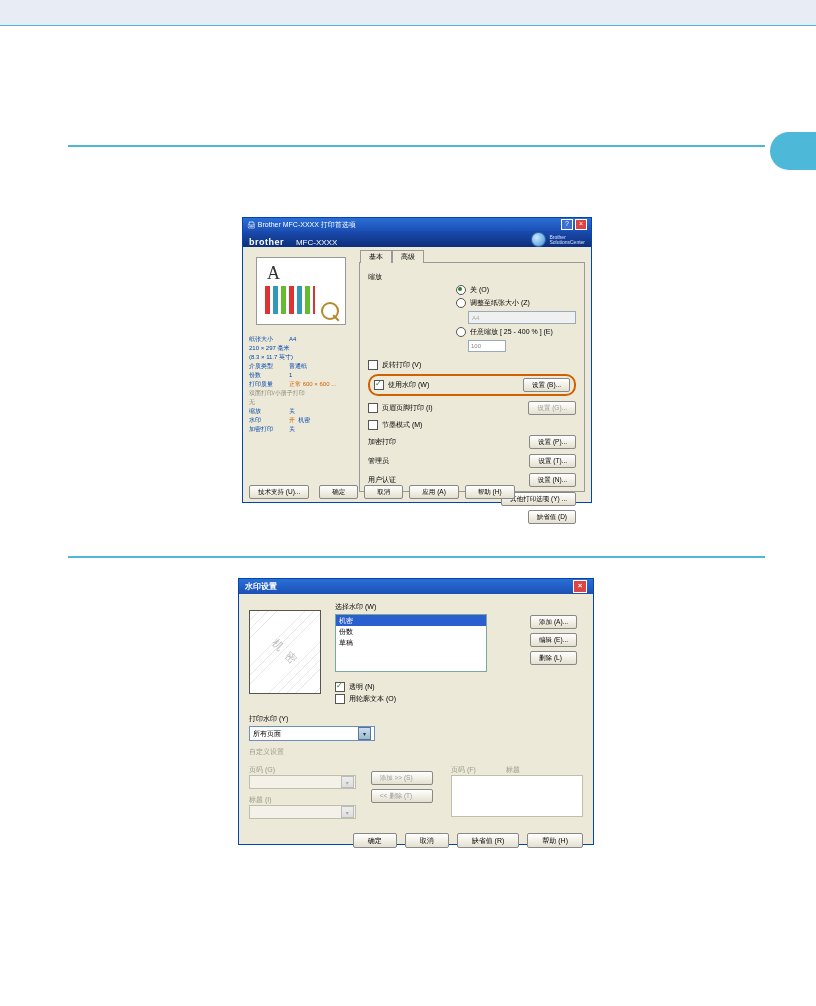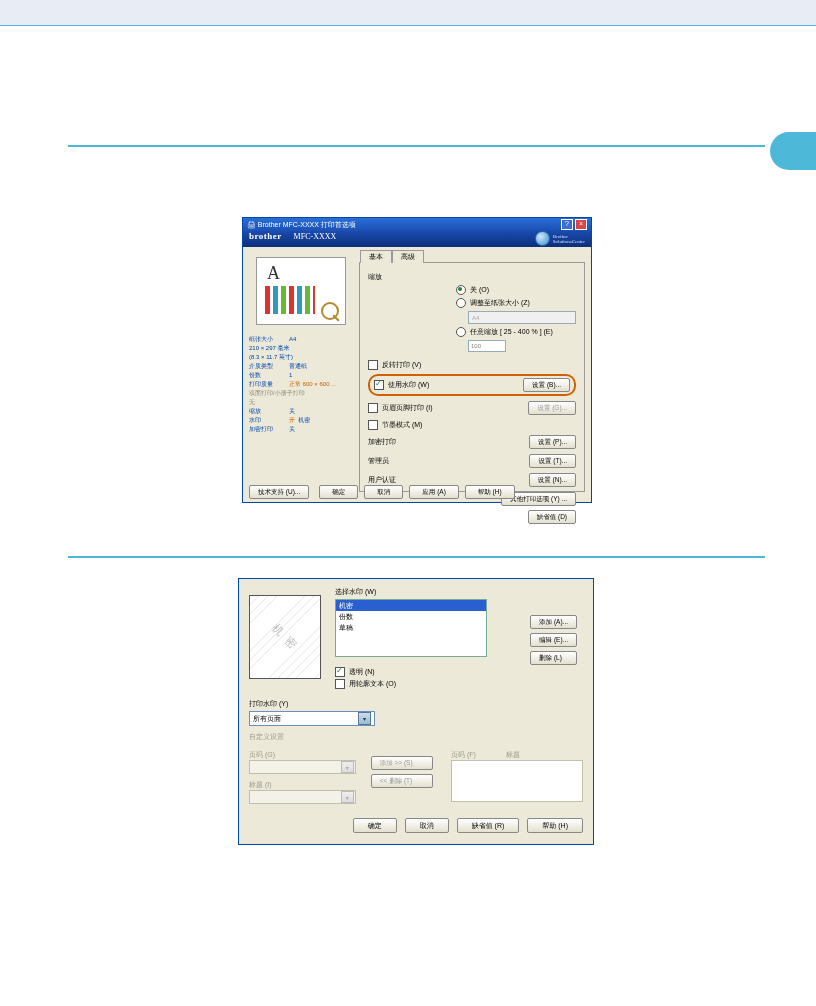--- a/index.html
+++ b/index.html
@@ -9,21 +9,21 @@
   .hr1 { top:145px; width:697px; }
   .hr2 { top:556px; width:697px; }
 
   
   .dlg1 { position:absolute; left:242px; top:217px; width:348px; height:284px; border:1px solid #0046b0; background:#ece9d8; font-size:7px; color:#000; }
   .dlg1-title { height:11px; background:linear-gradient(#2a6fd6,#1b4fb5); color:#fff; padding:1px 4px; display:flex; align-items:center; justify-content:space-between; }
   .dlg1-title .ctrls { display:flex; gap:2px; }
   .dlg1-title .btnx,.dlg1-title .btnh { width:10px; height:9px; border:1px solid #fff; font-size:7px; line-height:8px; text-align:center; }
   .dlg1-title .btnx { background:#d44; color:#fff; }
   .dlg1-title .btnh { background:#3b6fd0; color:#fff; }
-  .dlg1-band { height:16px; background:linear-gradient(#1a4bb0,#0d2f7a); color:#fff; display:flex; align-items:flex-start; padding:0 6px; justify-content:space-between;font-family:Liberation Serif, serif; }
+  .dlg1-band { height:16px; background:linear-gradient(#1a4bb0,#0d2f7a); color:#fff; display:flex; align-items:flex-end; padding:0 6px; justify-content:space-between; }
   .dlg1-band .brother { font-weight:bold; font-size:9px; letter-spacing:0.5px; }
   .dlg1-band .model { font-size:8px; margin-left:10px; }
   .dlg1-band .sc { display:flex; align-items:center; gap:3px; }
   .dlg1-band .globe { width:13px; height:13px; border-radius:50%; background:radial-gradient(circle at 35% 35%, #cfe8ff, #3a8fd0); border:1px solid #2a6fb0; }
   .dlg1-band .sctxt { font-size:5px; line-height:5px; color:#cfe0ff; }
   .dlg1-body { display:flex; height:calc(100% - 27px - 18px); }
   .dlg1-left { width:120px; padding:4px 6px; color:#0046b0; }
   .dlg1-left .preview { width:88px; height:66px; border:1px solid #999; background:#fff; margin:6px auto 10px; position:relative; }
   .dlg1-left .preview::before { content:"A"; font:18px/18px "Times New Roman",serif; position:absolute; left:10px; top:6px; color:#333; }
   .dlg1-left .preview::after { content:""; position:absolute; left:8px; top:28px; width:50px; height:28px; background:
@@ -214,20 +214,24 @@
   <div class="leftfooter"><span class="btn-s">技术支持 (U)...</span></div>
   <div class="dlg1-footer">
     <span class="btn-s">确定</span>
     <span class="btn-s">取消</span>
     <span class="btn-s">应用 (A)</span>
     <span class="btn-s">帮助 (H)</span>
   </div>
 </div>
 
 <div class="dlg2">
+  <div class="dlg2-title">
+    <span>水印设置</span>
+    <span class="btnx">×</span>
+  </div>
   <div class="dlg2-body">
     <div class="dlg2-top">
       <div class="wm-preview">
         <div class="wmtext">机 密</div>
       </div>
       <div class="wm-right">
         <div style="font-size:7px;margin-bottom:2px">选择水印 (W)</div>
         <div class="listbox">
           <div class="sel">机密</div>
           <div>份数</div>

